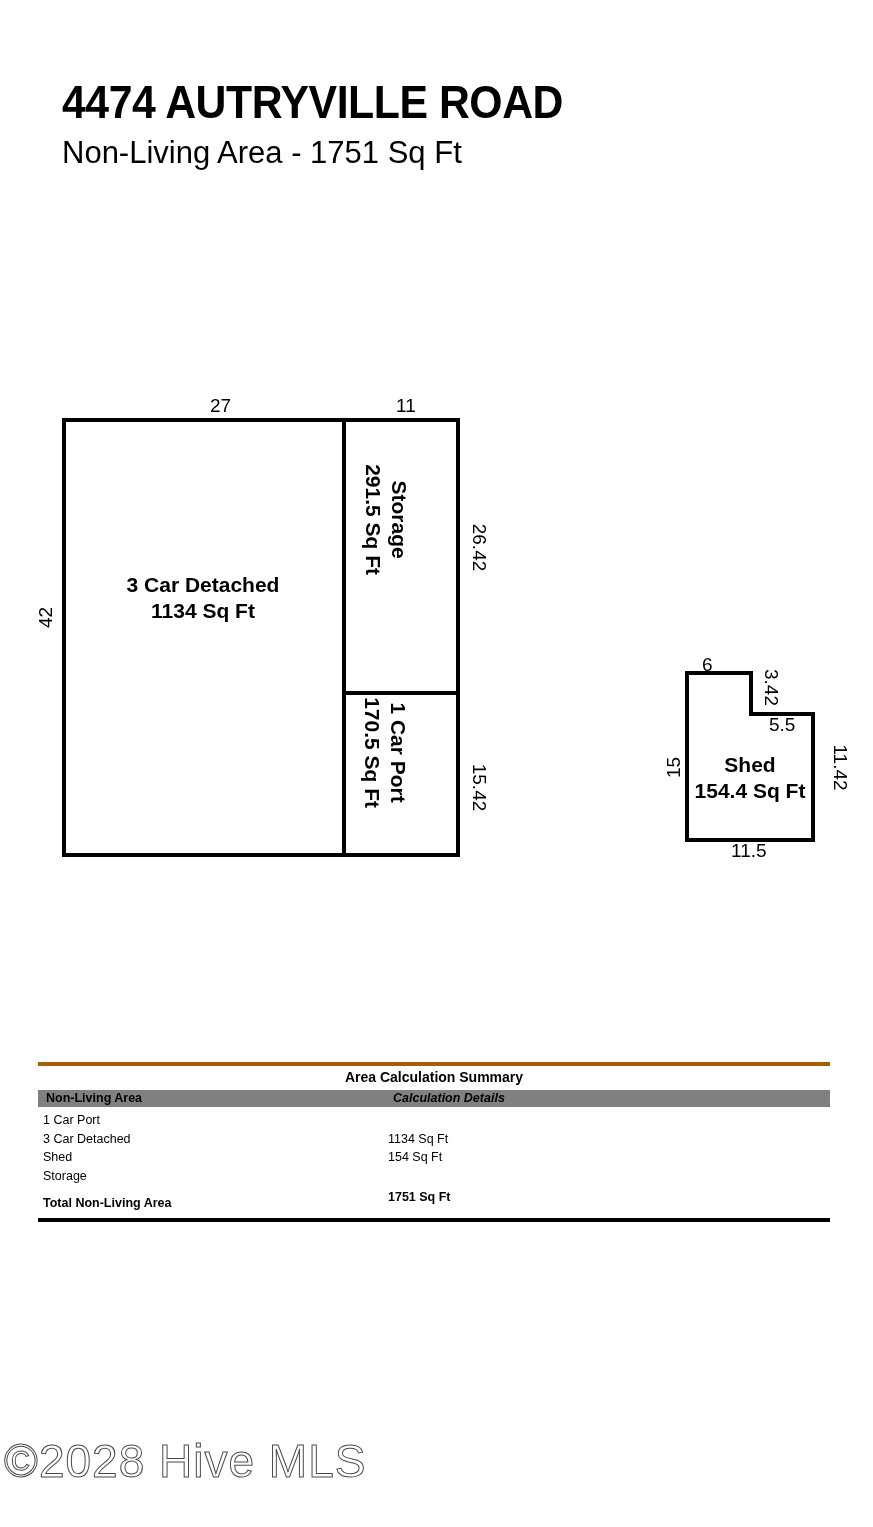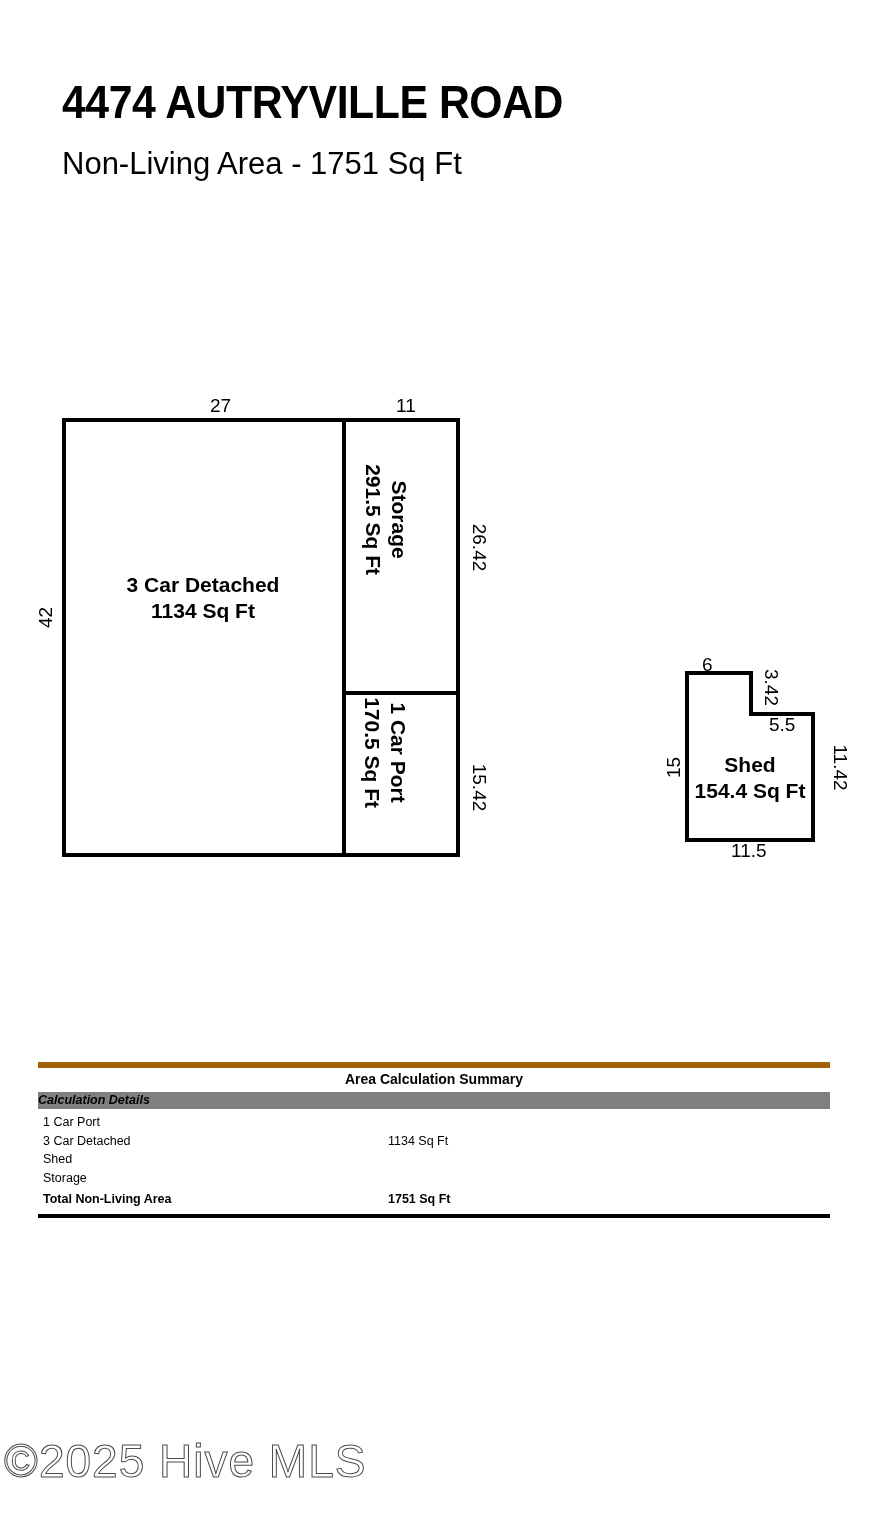--- a/index.html
+++ b/index.html
@@ -9,21 +9,21 @@
     -webkit-font-smoothing:antialiased;
   }
   
   #page-title{
     position:absolute;left:62px;top:74px;
     font-family:"Liberation Sans Narrow","Liberation Sans",sans-serif;
     font-weight:700;font-size:46px;line-height:56px;letter-spacing:-0.5px;
     transform:scaleX(0.93);transform-origin:left center;white-space:nowrap;
   }
   #page-subtitle{
-    position:absolute;left:62px;top:143px;
+    position:absolute;left:62px;top:132px;
     font-size:31px;line-height:42px;font-weight:400;white-space:nowrap;
   }
 
   
   #floorplan{position:absolute;left:0;top:0;width:873px;height:1050px;}
 
   .room{position:absolute;box-sizing:border-box;background:#ffffff;}
   .room-label{
     position:absolute;text-align:center;font-weight:700;
     line-height:1.22;white-space:nowrap;pointer-events:none;
@@ -64,39 +64,39 @@
   #dim-shed-6{left:702px;top:655px;}
   #dim-shed-342{left:753px;top:678px;}
   #dim-shed-55{left:769px;top:715px;}
   #dim-shed-15{left:663px;top:758px;}
   #dim-shed-1142{left:817px;top:758px;}
   #dim-shed-115{left:731px;top:841px;}
 
   
   #summary-table{
     position:absolute;left:38px;top:1062px;width:792px;
-    border-top:6px solid #a16207;border-bottom:4px solid #000;
+    border-top:4px solid #a16207;border-bottom:4px solid #000;
     font-size:0;
   }
   #summary-caption{
     text-align:center;font-size:14px;font-weight:700;
     padding:3px 0 4px;line-height:17px;
   }
   #summary-header{
     display:flex;background:#808080;color:#000;
     font-size:12.5px;font-weight:700;line-height:17px;
   }
   #summary-header .col-a{width:355px;padding-left:8px;box-sizing:border-box;}
   #summary-header .col-b{flex:1;font-style:italic;}
   .summary-row{display:flex;font-size:12.5px;line-height:18.5px;font-weight:400;}
   .summary-row .col-a{width:350px;padding-left:5px;box-sizing:border-box;}
   .summary-row .col-b{flex:1;}
   #summary-rows{padding-top:4px;padding-bottom:3px;}
   #summary-total{display:flex;font-size:12.5px;font-weight:700;line-height:18.5px;padding-bottom:5px;}
-  #summary-total .col-a{width:350px;padding-left:5px;box-sizing:border-box;}
+  #summary-total .col-a{width:350px;padding-left:5px;box-sizing:border-box;margin-top:6px;}
   #summary-total .col-b{flex:1;}
 
   
   #watermark{
     position:absolute;left:4px;top:1435px;
     font-size:46px;line-height:52px;font-weight:400;letter-spacing:1px;
     color:transparent;-webkit-text-stroke:1px #2a2a32;
     white-space:nowrap;opacity:.85;
   }
 </style>
@@ -149,38 +149,40 @@
   <div class="dim" id="dim-shed-55">5.5</div>
   <div class="dim rot-ccw" id="dim-shed-15">15</div>
   <div class="dim rot-cw" id="dim-shed-1142">11.42</div>
   <div class="dim" id="dim-shed-115">11.5</div>
 </div>
 
 <div id="summary-table">
   <div id="summary-caption">Area Calculation Summary</div>
 
   <div id="summary-header">
+    <div class="col-a">Non-Living Area</div>
     <div class="col-b">Calculation Details</div>
   </div>
 
   <div id="summary-rows">
     <div class="summary-row">
       <div class="col-a">1 Car Port</div>
     </div>
     <div class="summary-row">
       <div class="col-a">3 Car Detached</div>
       <div class="col-b">1134 Sq Ft</div>
     </div>
     <div class="summary-row">
       <div class="col-a">Shed</div>
+      <div class="col-b">154 Sq Ft</div>
     </div>
     <div class="summary-row">
       <div class="col-a">Storage</div>
     </div>
   </div>
 
   <div id="summary-total">
     <div class="col-a">Total Non-Living Area</div>
     <div class="col-b">1751 Sq Ft</div>
   </div>
 </div>
 
-<div id="watermark">©2025 Hive MLS</div>
+<div id="watermark">©2028 Hive MLS</div>
 
 </body></html>

